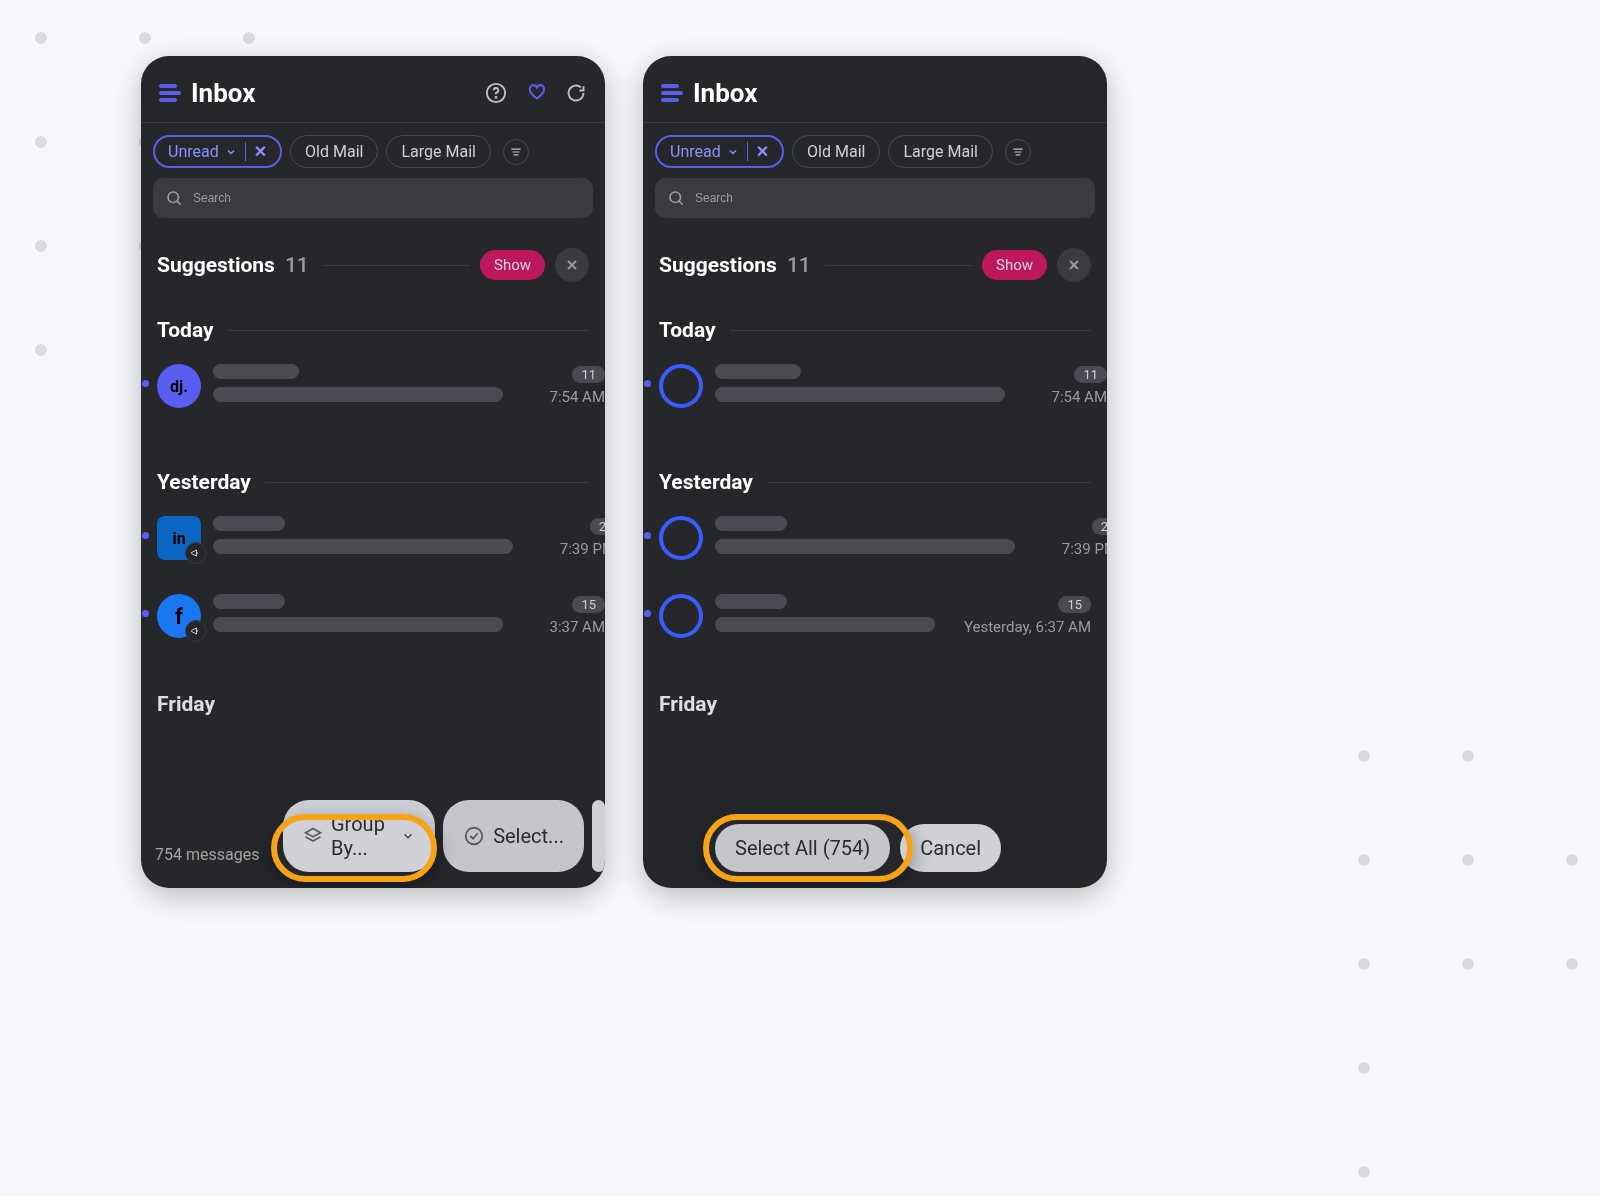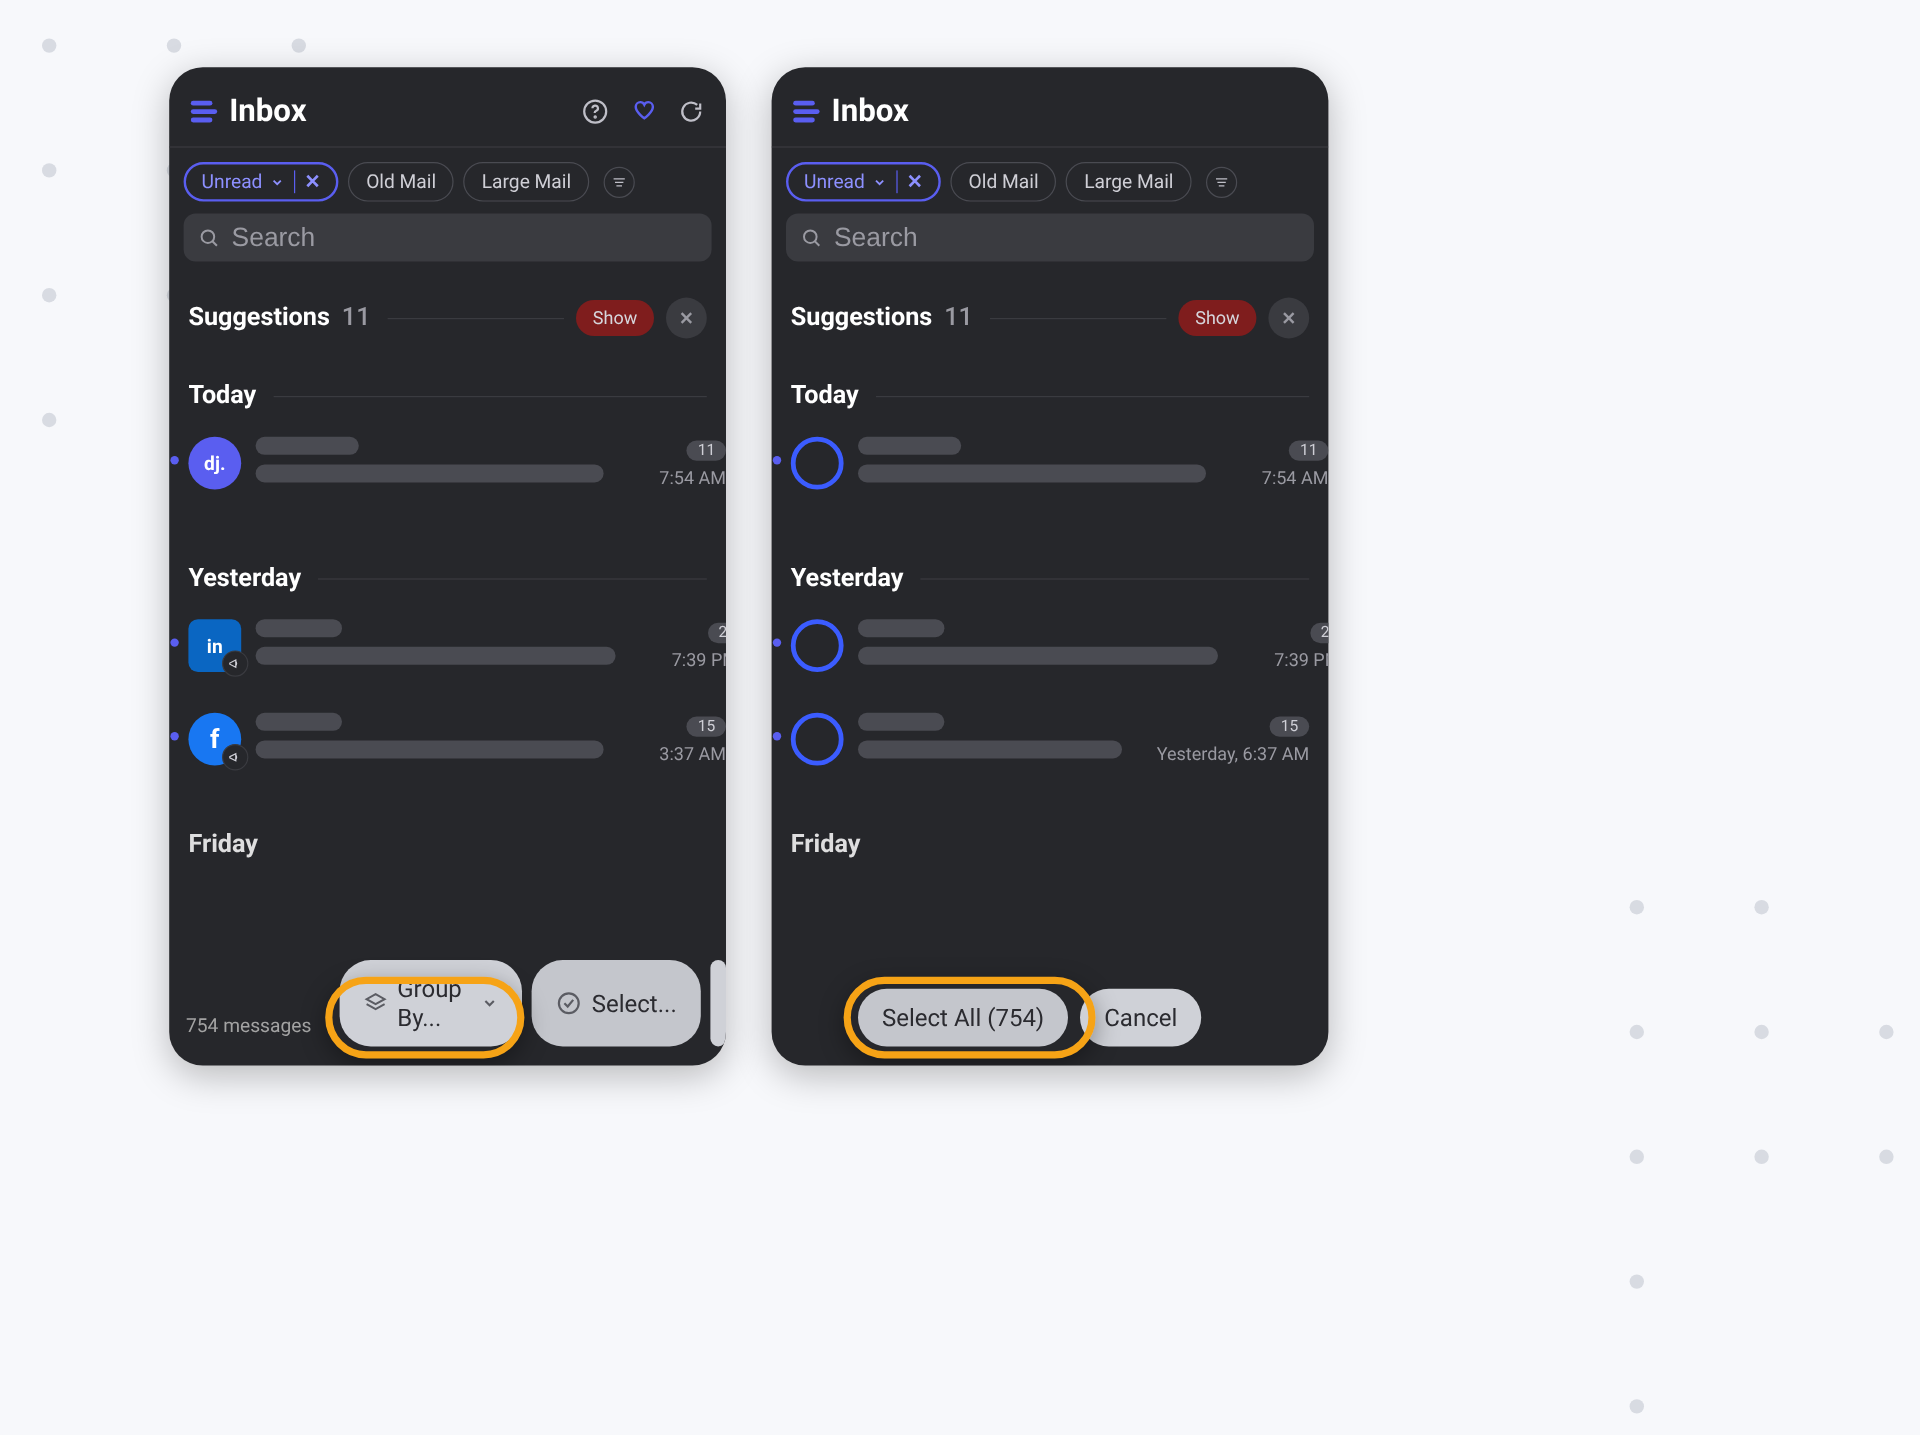--- a/index.html
+++ b/index.html
@@ -96,32 +96,32 @@
   .search {
     background: #3a3b40;
     border-radius: 10px;
     height: 40px;
     display: flex; align-items: center; gap: 10px;
     padding: 0 12px;
     color: #9a9aa2;
   }
   .search input {
     background: transparent; border: none; outline: none;
-    color: #86efac; font-size: 22px; flex:1;
+    color: #86efac; font-size: 12px; flex:1;
   }
   .search input::placeholder { color: #9a9aa2; }
   .section {
     padding: 24px 16px 6px 16px;
     display: flex; align-items: center; gap: 10px;
   }
   .section-title { font-size: 21px; font-weight: 700; color: #fff; }
   .section-count { font-size: 21px; color: #9a9aa2; font-weight: 500; }
   .section-line { flex:1; height:1px; background:#3a3b40; margin-left: 4px; }
   .pill-btn {
-    background: #7f1d1d; color: #d6d6dc;
+    background: #be185d; color: #d6d6dc;
     border-radius: 18px; padding: 6px 14px; font-size: 15px;
     cursor:pointer;
   }
   .close-circ {
     width: 34px; height: 34px; border-radius: 50%; background: #3a3b40;
     display:flex; align-items:center; justify-content:center; cursor:pointer;
   }
   .content { padding: 0 16px; }
   .group-header {
     padding: 30px 0 8px 0;
@@ -133,21 +133,21 @@
     padding: 14px 0 6px 0;
     position: relative;
   }
   .unread-dot {
     width: 7px; height: 7px; border-radius:50%; background:#5a5ef0;
     position: absolute; left: -15px; top: 30px;
   }
   .avatar {
     width: 44px; height: 44px; border-radius: 50%;
     display:flex; align-items:center; justify-content:center;
-    font-weight: 700; color:#ffffff; font-size: 16px;
+    font-weight: 700; color:#000000; font-size: 16px;
     position: relative;
     flex-shrink: 0;
   }
   .avatar.sq { border-radius: 8px; }
   .avatar .overlay-ico {
     position:absolute; bottom:-4px; right:-6px;
     width:22px; height:22px; border-radius:50%; background:#26272b;
     border:1px solid #3a3b40;
     display:flex; align-items:center; justify-content:center;
   }

